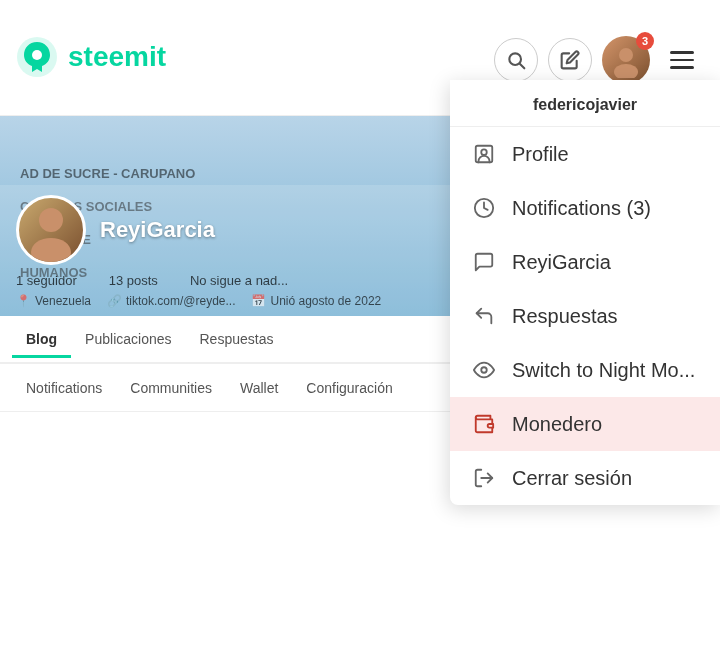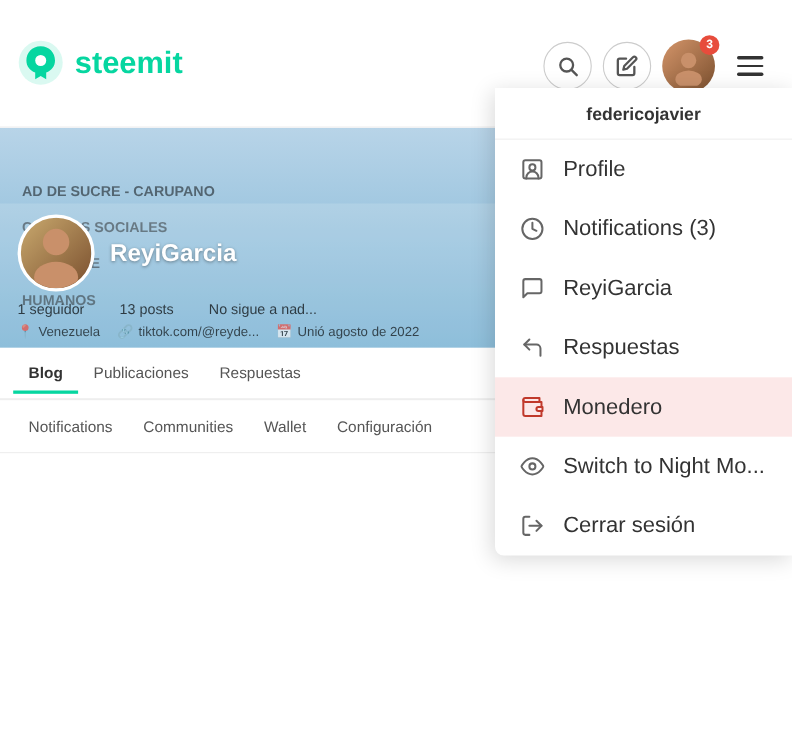--- a/index.html
+++ b/index.html
@@ -396,44 +396,44 @@
   <div class="dropdown-item">
     <div class="dropdown-item-icon">
       <svg width="22" height="22" viewBox="0 0 24 24" fill="none" stroke="#666" stroke-width="2" stroke-linecap="round" stroke-linejoin="round">
         <polyline points="9 14 4 9 9 4"></polyline>
         <path d="M20 20v-7a4 4 0 0 0-4-4H4"></path>
       </svg>
     </div>
     <span class="dropdown-item-label">Respuestas</span>
   </div>
 
+  <div class="dropdown-item">
+    <div class="dropdown-item-icon">
+      <svg width="22" height="22" viewBox="0 0 24 24" fill="none" stroke="#666" stroke-width="2" stroke-linecap="round" stroke-linejoin="round">
+        <path d="M1 12s4-8 11-8 11 8 11 8-4 8-11 8-11-8-11-8z"></path>
+        <circle cx="12" cy="12" r="3"></circle>
+      </svg>
+    </div>
+    <span class="dropdown-item-label">Switch to Night Mo...</span>
+  </div>
+
   <div class="dropdown-item highlighted">
     <div class="dropdown-item-icon">
       <svg width="22" height="22" viewBox="0 0 24 24" fill="none" stroke="#c0392b" stroke-width="2" stroke-linecap="round" stroke-linejoin="round">
         <path d="M21 12V7H5a2 2 0 0 1 0-4h14v4"></path>
         <path d="M3 5v14a2 2 0 0 0 2 2h16v-5"></path>
         <path d="M18 12a2 2 0 0 0 0 4h4v-4z"></path>
       </svg>
     </div>
     <span class="dropdown-item-label">Monedero</span>
   </div>
 
   <div class="dropdown-item">
     <div class="dropdown-item-icon">
       <svg width="22" height="22" viewBox="0 0 24 24" fill="none" stroke="#666" stroke-width="2" stroke-linecap="round" stroke-linejoin="round">
-        <path d="M1 12s4-8 11-8 11 8 11 8-4 8-11 8-11-8-11-8z"></path>
-        <circle cx="12" cy="12" r="3"></circle>
-      </svg>
-    </div>
-    <span class="dropdown-item-label">Switch to Night Mo...</span>
-  </div>
-
-  <div class="dropdown-item">
-    <div class="dropdown-item-icon">
-      <svg width="22" height="22" viewBox="0 0 24 24" fill="none" stroke="#666" stroke-width="2" stroke-linecap="round" stroke-linejoin="round">
         <path d="M9 21H5a2 2 0 0 1-2-2V5a2 2 0 0 1 2-2h4"></path>
         <polyline points="16 17 21 12 16 7"></polyline>
         <line x1="21" y1="12" x2="9" y2="12"></line>
       </svg>
     </div>
     <span class="dropdown-item-label">Cerrar sesión</span>
   </div>
 </div>
 
 </body></html>

